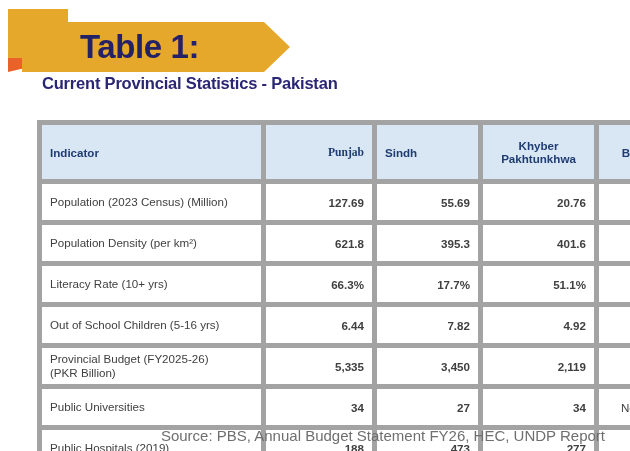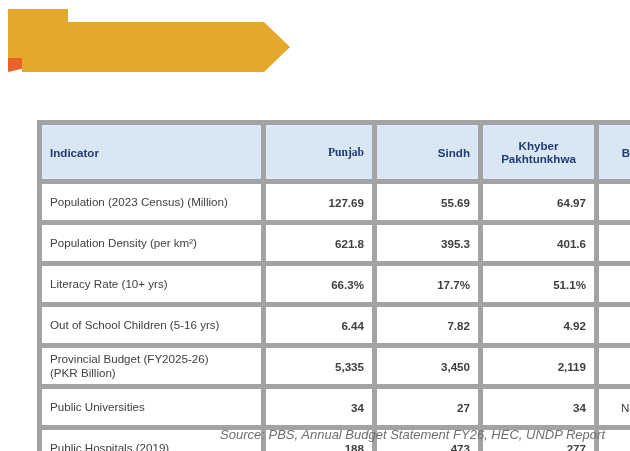--- a/index.html
+++ b/index.html
@@ -92,73 +92,74 @@
   }
   table.stats thead th {
     background: #d9e6f3;
     color: #1f3d73;
     font-weight: bold;
     height: 46px;
     padding: 4px 8px;
   }
   th.c-indicator { text-align: left;  width: 203px; }
   th.c-punjab    { text-align: right; width: 90px; font-family: Liberation Serif, serif; }
-  th.c-sindh     { text-align: right; width: 85px; }
+  th.c-sindh     { text-align: left; width: 85px; }
   th.c-kp        { text-align: center;  width: 95px; padding-left: 9px; }
   th.c-bal       { text-align: center;width: 95px; }
 
   table.stats tbody td {
     color: #404040;
     background: #ffffff;
     height: 30px;
     padding: 3px 8px;
     margin-top: 12px;
   }
   td.label { text-align: left; line-height: 14px; }
   td.num   { text-align: right; font-weight: bold; }
   td.mid   { text-align: center; }
   tr.tall td { height: 42px; }
 
   
   #source-note {
     position: absolute;
     right: 25px;
     top: 427px;
-    font-size: 13px;
-    font-style: italic;
+    font-size: 15px;
     color: #6f6f6f;
     white-space: nowrap;
   }
 </style>
 </head>
 <body>
 
 <div id="banner">
   <div class="banner-square"></div>
   <div class="banner-fold"></div>
   <div class="banner-ribbon"></div>
+  <div class="banner-title">Table 1:</div>
+  <div class="banner-subtitle">Current Provincial Statistics - Pakistan</div>
 </div>
 
 <div id="table-wrap">
   <table class="stats">
     <thead>
       <tr>
         <th class="c-indicator">Indicator</th>
         <th class="c-punjab">Punjab</th>
         <th class="c-sindh">Sindh</th>
         <th class="c-kp">Khyber Pakhtunkhwa</th>
         <th class="c-bal">Balochistan</th>
       </tr>
     </thead>
     <tbody>
       <tr>
         <td class="label">Population (2023 Census) (Million)</td>
         <td class="num">127.69</td>
         <td class="num">55.69</td>
-        <td class="num">64.97</td>
+        <td class="num">20.76</td>
         <td class="num">14.89</td>
       </tr>
       <tr>
         <td class="label">Population Density (per km²)</td>
         <td class="num">621.8</td>
         <td class="num">395.3</td>
         <td class="num">401.6</td>
         <td class="num">42.9</td>
       </tr>
       <tr>

